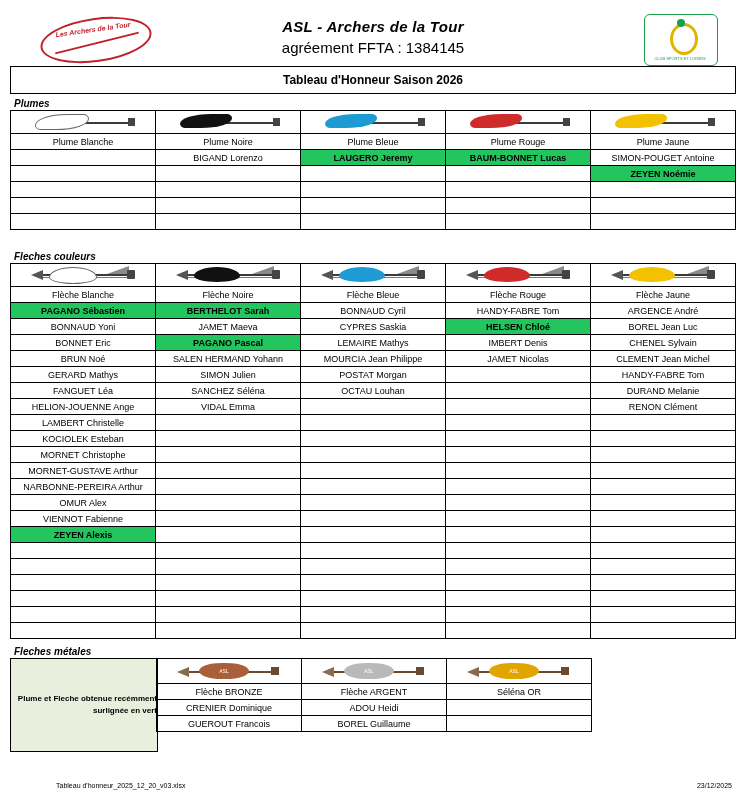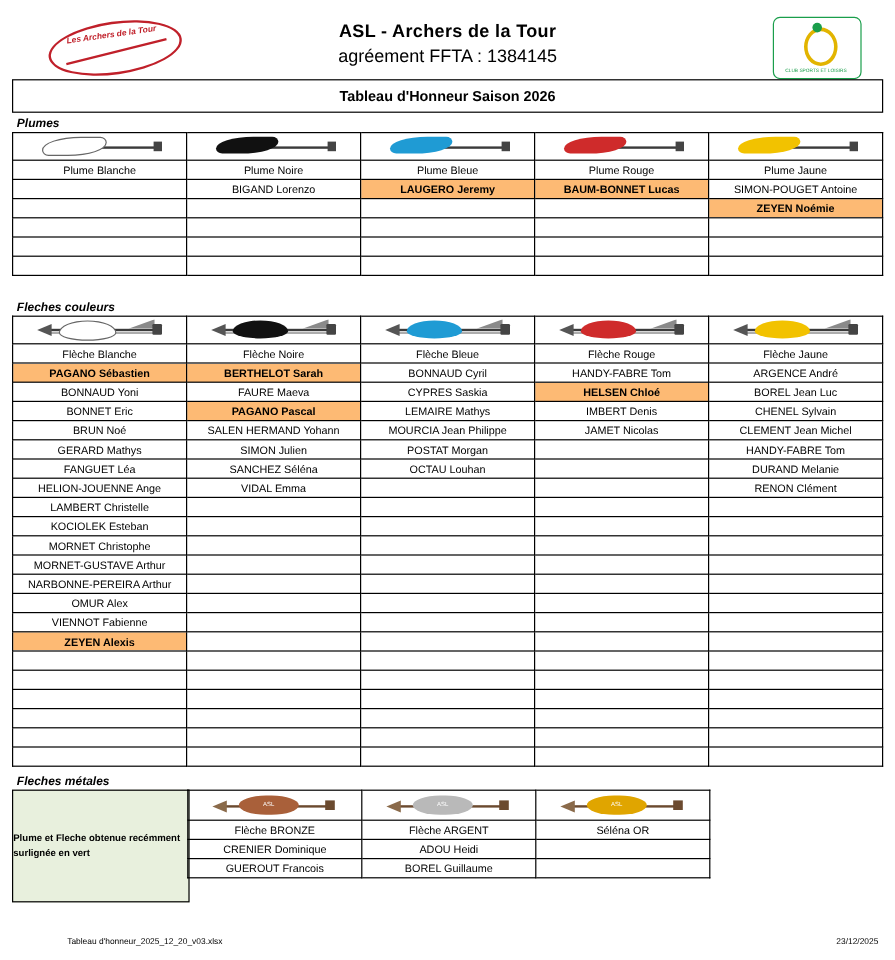--- a/index.html
+++ b/index.html
@@ -12,21 +12,21 @@
     position:relative;
     overflow:hidden;
   }
   .page{position:relative;width:746px;height:800px;}
 
   
   .header{
     position:absolute;left:10px;top:8px;width:726px;height:56px;
   }
   .title-wrap{text-align:center;padding-top:10px;}
-  .title{font-size:15px;font-weight:bold;letter-spacing:.3px;}
+  .title{font-size:15px;font-weight:bold;letter-spacing:.3px;font-style:italic;}
   .subtitle{font-size:15px;margin-top:4px;}
 
   .logo-left{position:absolute;left:30px;top:8px;width:112px;height:46px;}
   .logo-right{position:absolute;right:20px;top:6px;width:72px;height:50px;}
 
   
   .banner{
     position:absolute;left:10px;top:66px;width:724px;height:26px;
     border:1px solid #000;
     display:flex;align-items:center;justify-content:center;
@@ -48,21 +48,21 @@
   table.grid td{
     border:1px solid #000;
     height:15px;
     text-align:center;
     vertical-align:middle;
     font-size:9px;
     padding:0;
     overflow:hidden;
     white-space:nowrap;
   }
-  td.hl{background:#fdba74;font-weight:bold;}
+  td.hl{background:#22c55e;font-weight:bold;}
   td.catname{font-size:9px;height:16px;}
   td.iconcell{height:30px;border-bottom:none;}
   td.namecell{border-top:none;}
 
   
   .arrow{
     position:relative;width:104px;height:22px;margin:0 auto;
   }
   .arrow .shaft{
     position:absolute;left:10px;top:10px;width:92px;height:2px;background:#3b3b3b;
@@ -112,21 +112,21 @@
     border-right:12px solid #8a6a4a;
   }
   .marrow .mnock{position:absolute;right:2px;top:8px;width:8px;height:8px;background:#6b4a2f;}
 
   
   .infobox{
     position:absolute;
     border:1px solid #000;
     background:#e8f0dd;
     display:flex;align-items:center;justify-content:center;
-    text-align:left;
+    text-align:right;
     font-size:8px;font-weight:bold;
     line-height:1.45;
   }
 
   
   .footer-left{position:absolute;left:56px;top:782px;font-size:7px;}
   .footer-right{position:absolute;right:14px;top:782px;font-size:7px;}
 
   
   .lg-oval{
@@ -338,21 +338,21 @@
         </tr>
         <tr>
           <td class="hl">PAGANO Sébastien</td>
           <td class="hl">BERTHELOT Sarah</td>
           <td class="">BONNAUD Cyril</td>
           <td class="">HANDY-FABRE Tom</td>
           <td class="">ARGENCE André</td>
         </tr>
         <tr>
           <td class="">BONNAUD Yoni</td>
-          <td class="">FAURE Maeva</td>
+          <td class="">JAMET Maeva</td>
           <td class="">CYPRES Saskia</td>
           <td class="hl">HELSEN Chloé</td>
           <td class="">BOREL Jean Luc</td>
         </tr>
         <tr>
           <td class="">BONNET Eric</td>
           <td class="hl">PAGANO Pascal</td>
           <td class="">LEMAIRE Mathys</td>
           <td class="">IMBERT Denis</td>
           <td class="">CHENEL Sylvain</td>

